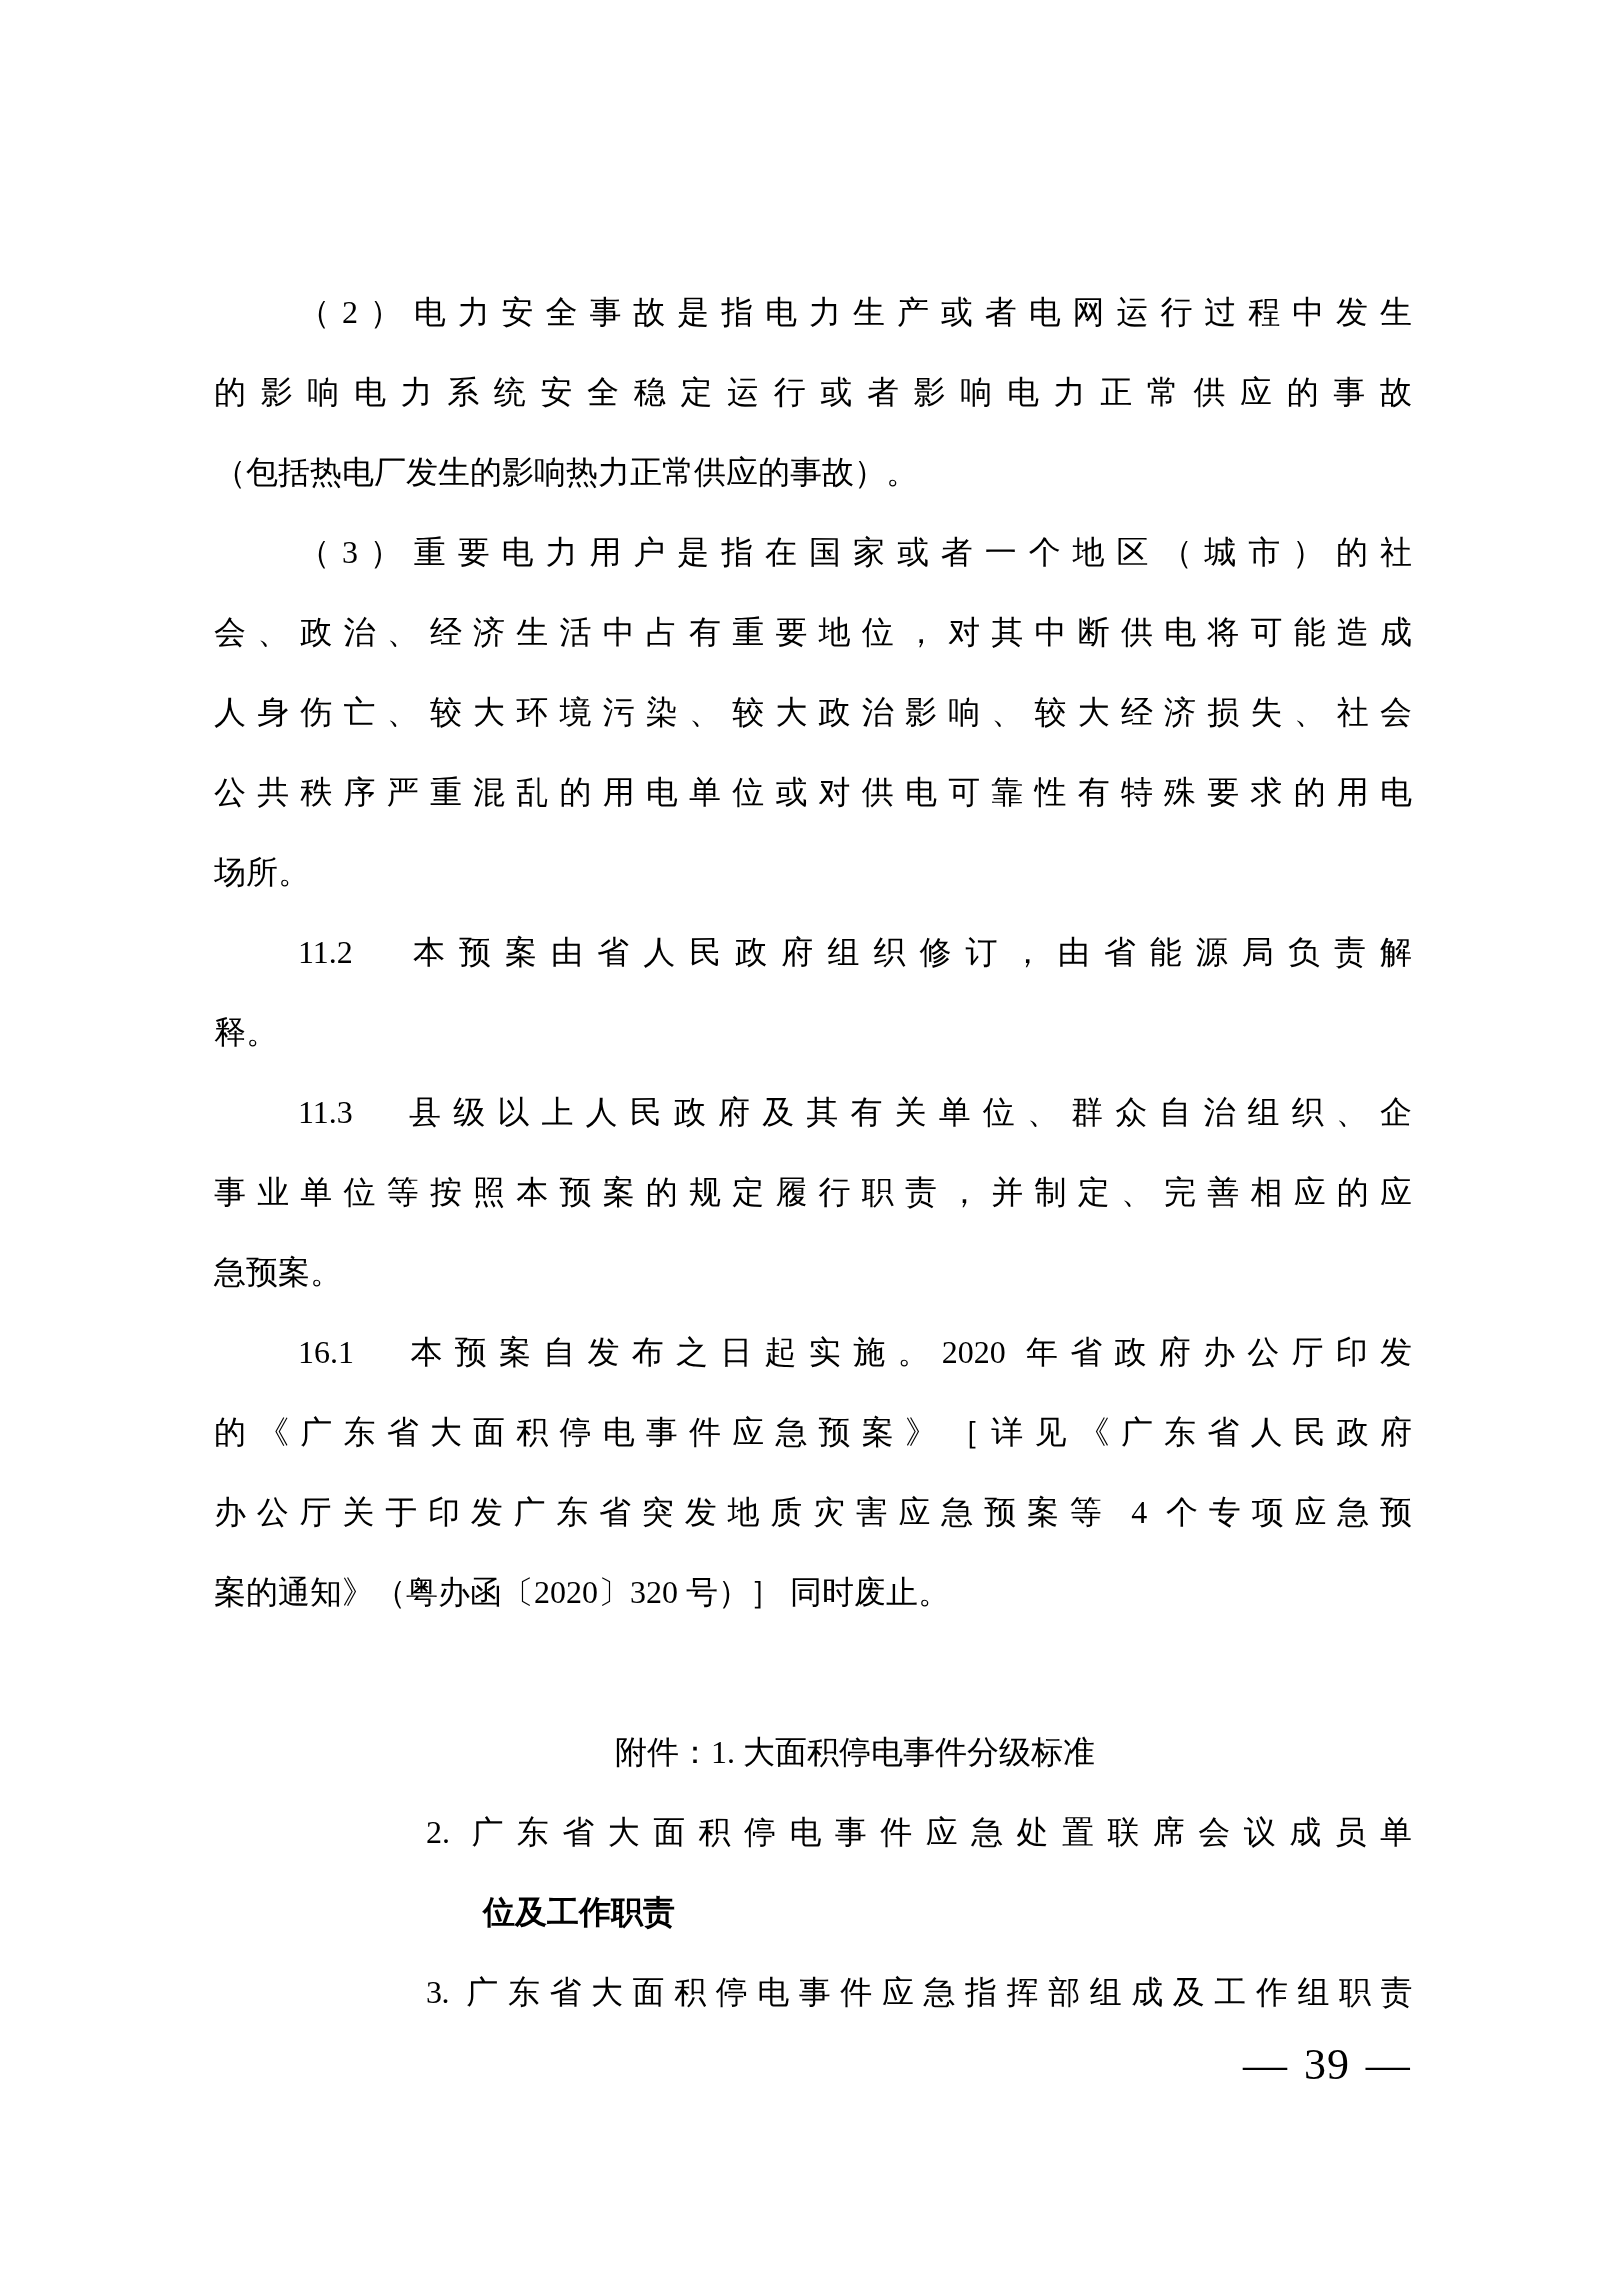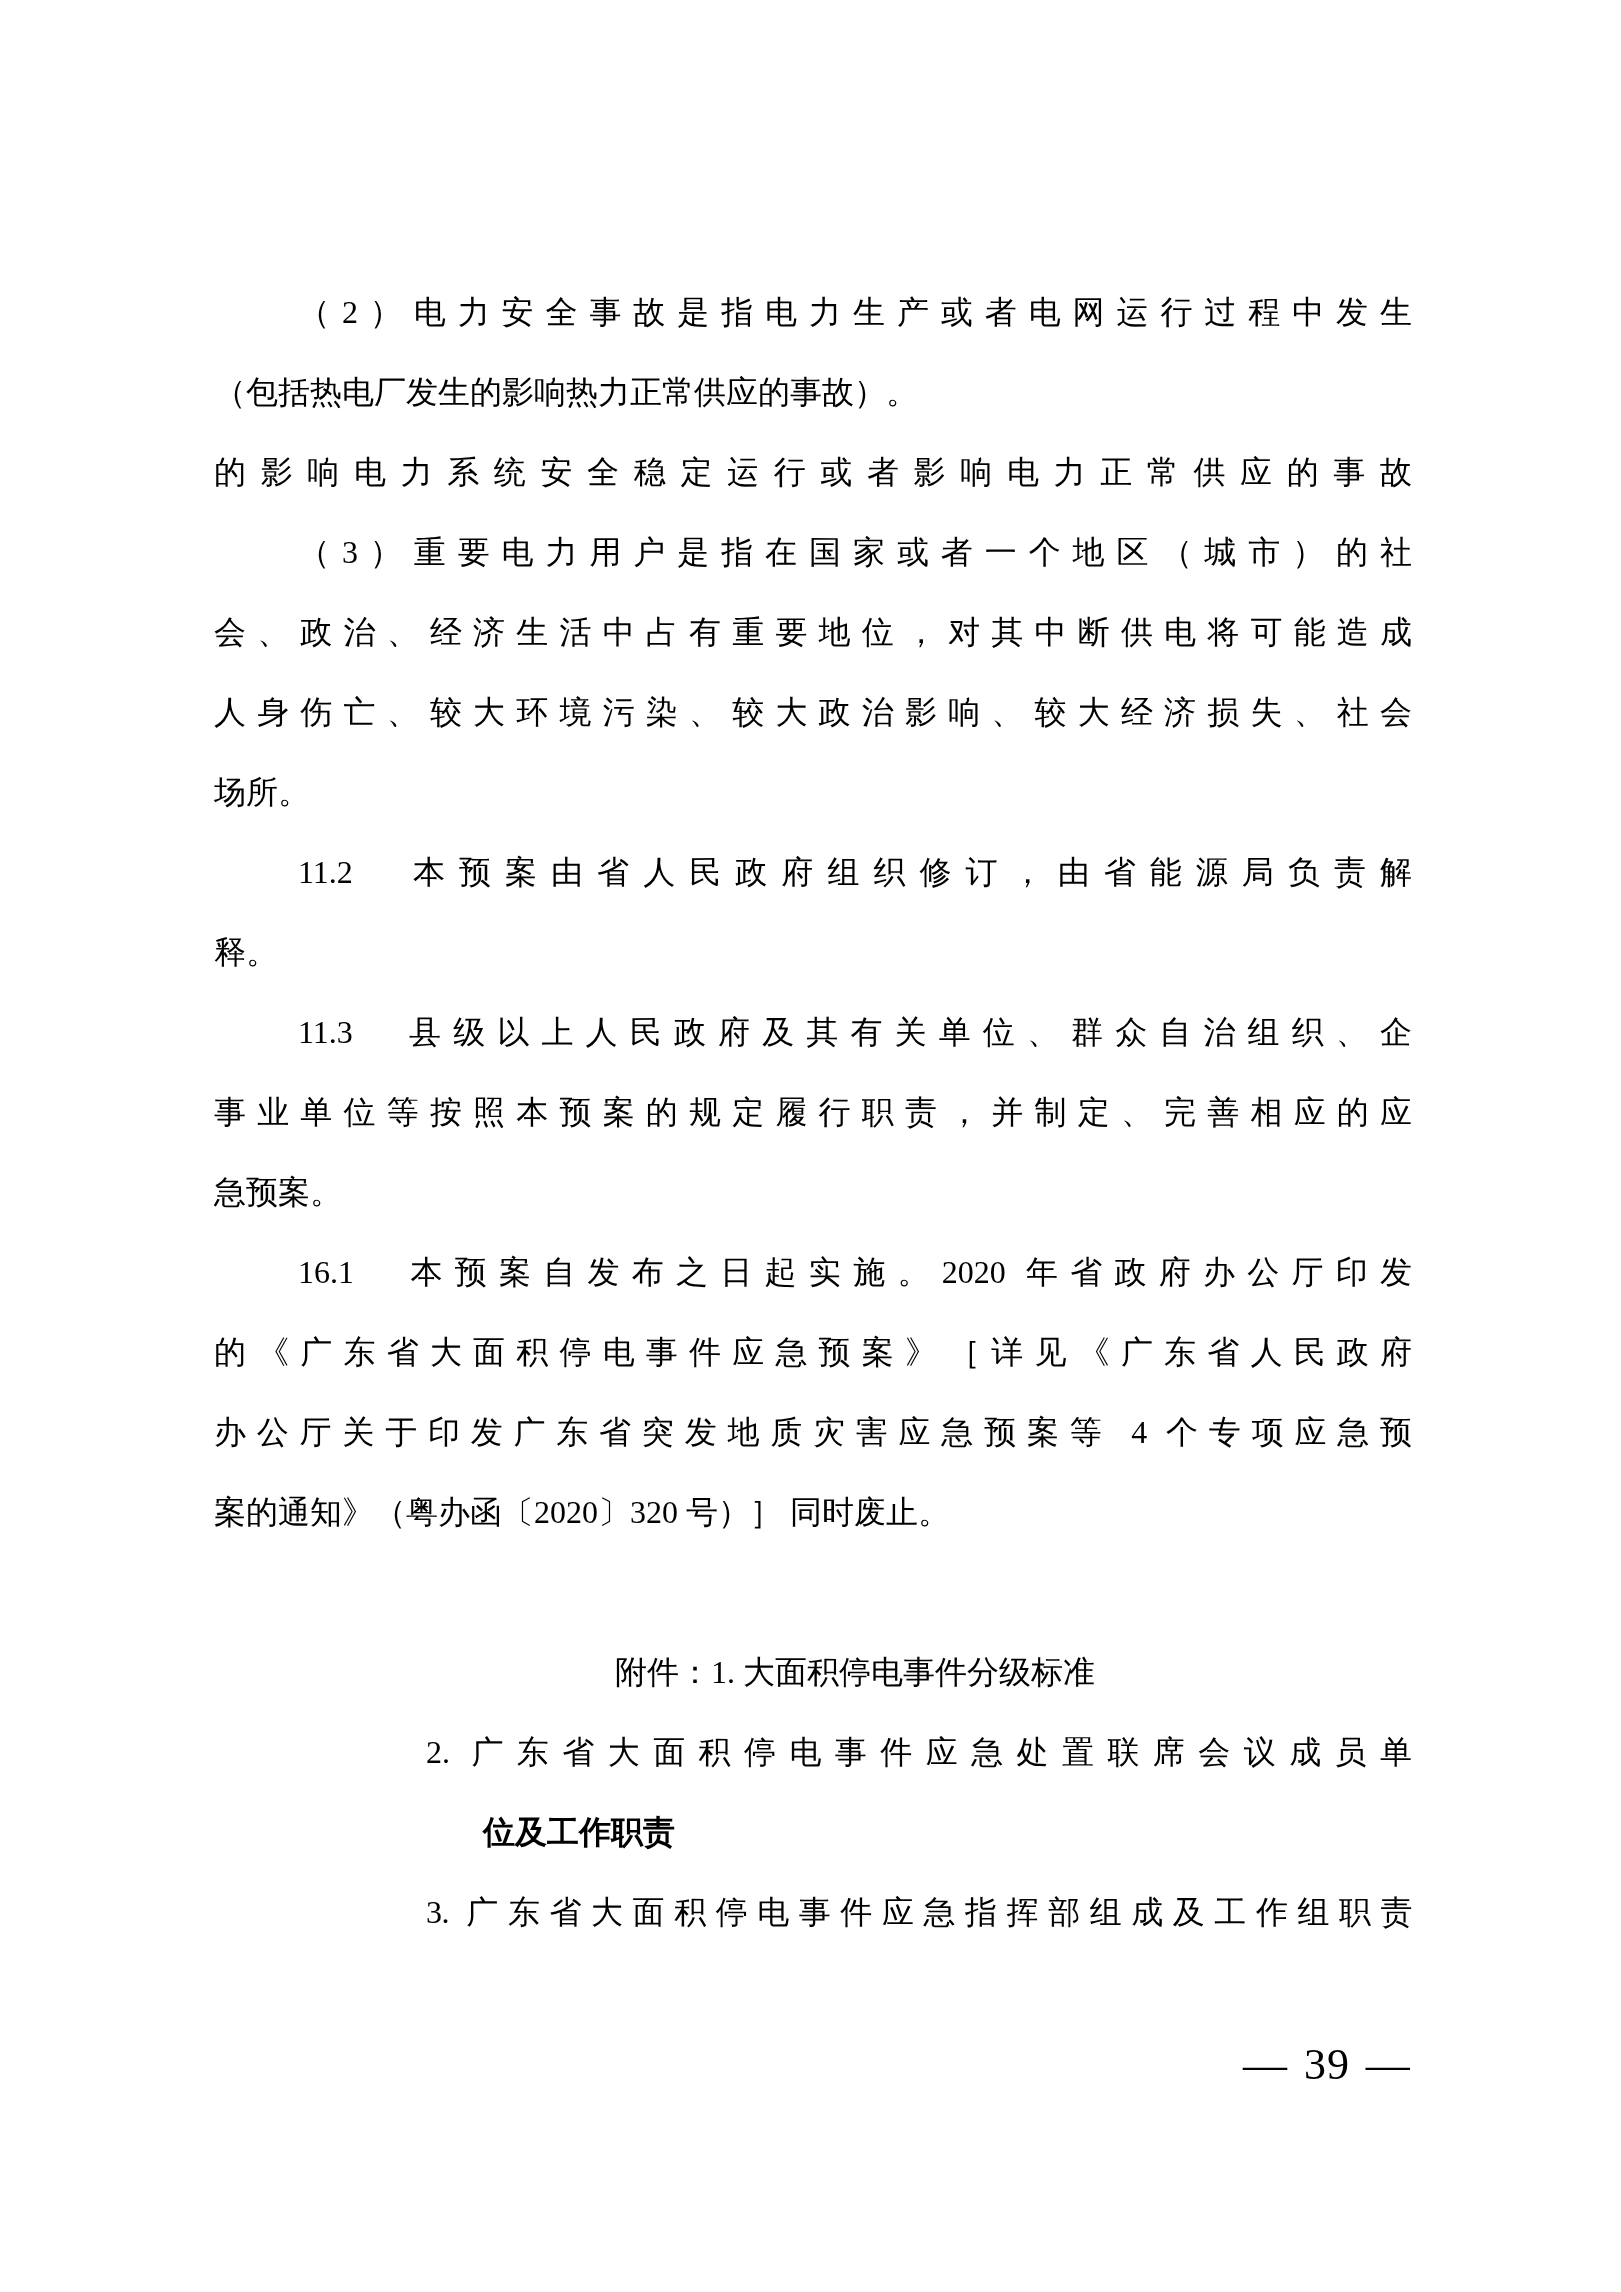--- a/index.html
+++ b/index.html
@@ -51,25 +51,26 @@
     word-spacing: 3.9px;
     white-space: pre;
   }
 </style>
 </head>
 <body>
 
 <div class="page">
   <div class="text-block">
     <div class="line indent justify">（2）电力安全事故是指电力生产或者电网运行过程中发生</div>
+    <div class="line justify">的影响电力系统安全稳定运行或者影响电力正常供应的事故</div>
     <div class="line">（包括热电厂发生的影响热力正常供应的事故）。</div>
-    <div class="line justify">的影响电力系统安全稳定运行或者影响电力正常供应的事故</div>
     <div class="line indent justify">（3）重要电力用户是指在国家或者一个地区（城市）的社</div>
     <div class="line justify">会、政治、经济生活中占有重要地位，对其中断供电将可能造成</div>
     <div class="line justify">人身伤亡、较大环境污染、较大政治影响、较大经济损失、社会</div>
+    <div class="line justify">公共秩序严重混乱的用电单位或对供电可靠性有特殊要求的用电</div>
     <div class="line">场所。</div>
     <div class="line indent justify">11.2　本预案由省人民政府组织修订，由省能源局负责解</div>
     <div class="line">释。</div>
     <div class="line indent justify">11.3　县级以上人民政府及其有关单位、群众自治组织、企</div>
     <div class="line justify">事业单位等按照本预案的规定履行职责，并制定、完善相应的应</div>
     <div class="line">急预案。</div>
     <div class="line indent justify">16.1　本预案自发布之日起实施。2020 年省政府办公厅印发</div>
     <div class="line justify">的《广东省大面积停电事件应急预案》［详见《广东省人民政府</div>
     <div class="line justify">办公厅关于印发广东省突发地质灾害应急预案等 4 个专项应急预</div>
     <div class="line">案的通知》（粤办函〔2020〕320 号）］ 同时废止。</div>

